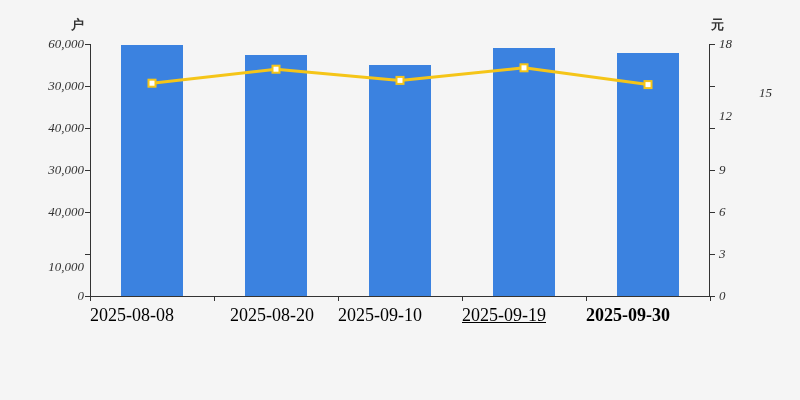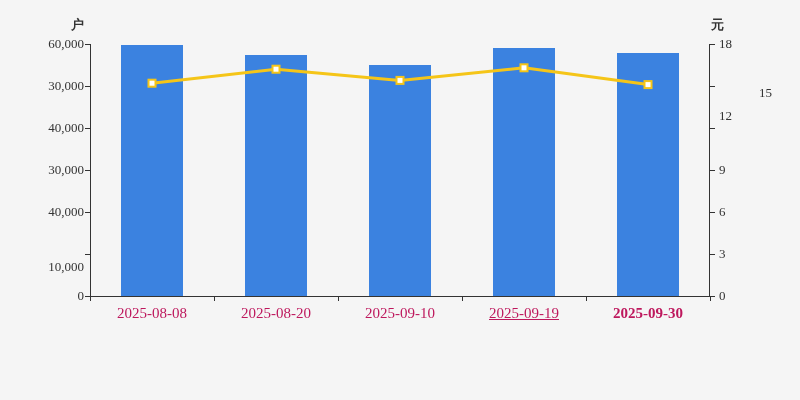--- a/index.html
+++ b/index.html
@@ -56,31 +56,31 @@
     top: 296px;
   }
 
   
   .tick-label {
     position: absolute;
     font-size: 13px;
     color: #333333;
     white-space: nowrap;
     line-height: 13px;
+    font-style: italic;
   }
   .tick-label.left  { text-align: right; right: 716px; }
   .tick-label.right { text-align: left;  left: 719px; }
 
   .xtick-label {
     position: absolute;
-    font-size: 15px;
-    color: #be185d;
+    font-size: 18px;
+    color: #000000;
     white-space: nowrap;
     top: 305px;
-    text-align: center;
     width: 124px;
   }
 
   
   #plot-area {
     position: absolute;
     left: 90px;
     top: 44px;
     width: 620px;
     height: 252px;
@@ -140,21 +140,21 @@
       <div class="tick-mark right" style="left: 710px; top: 86px;"></div>
       <div class="tick-label right" style="top: 86px; margin-left: 40px;">15</div>
       <div class="tick-mark right" style="left: 710px; top: 44px;"></div>
       <div class="tick-label right" style="top: 37px;">18</div>
     </div>
   <div id="x-ticks">
       <div class="xtick-mark" style="left: 214px;"></div>
       <div class="xtick-mark" style="left: 90px;"></div>
       <div class="xtick-label" style="left: 90px;">2025-08-08</div>
       <div class="xtick-mark" style="left: 338px;"></div>
-      <div class="xtick-label" style="left: 214px;">2025-08-20</div>
+      <div class="xtick-label" style="left: 230px;">2025-08-20</div>
       <div class="xtick-mark" style="left: 462px;"></div>
       <div class="xtick-label" style="left: 338px;">2025-09-10</div>
       <div class="xtick-mark" style="left: 586px;"></div>
       <div class="xtick-label" style="left: 462px; text-decoration: underline;">2025-09-19</div>
       <div class="xtick-mark" style="left: 710px;"></div>
       <div class="xtick-label" style="left: 586px; font-weight: bold;">2025-09-30</div>
     </div>
 
   <div id="plot-area">
     <div id="bars-layer">

